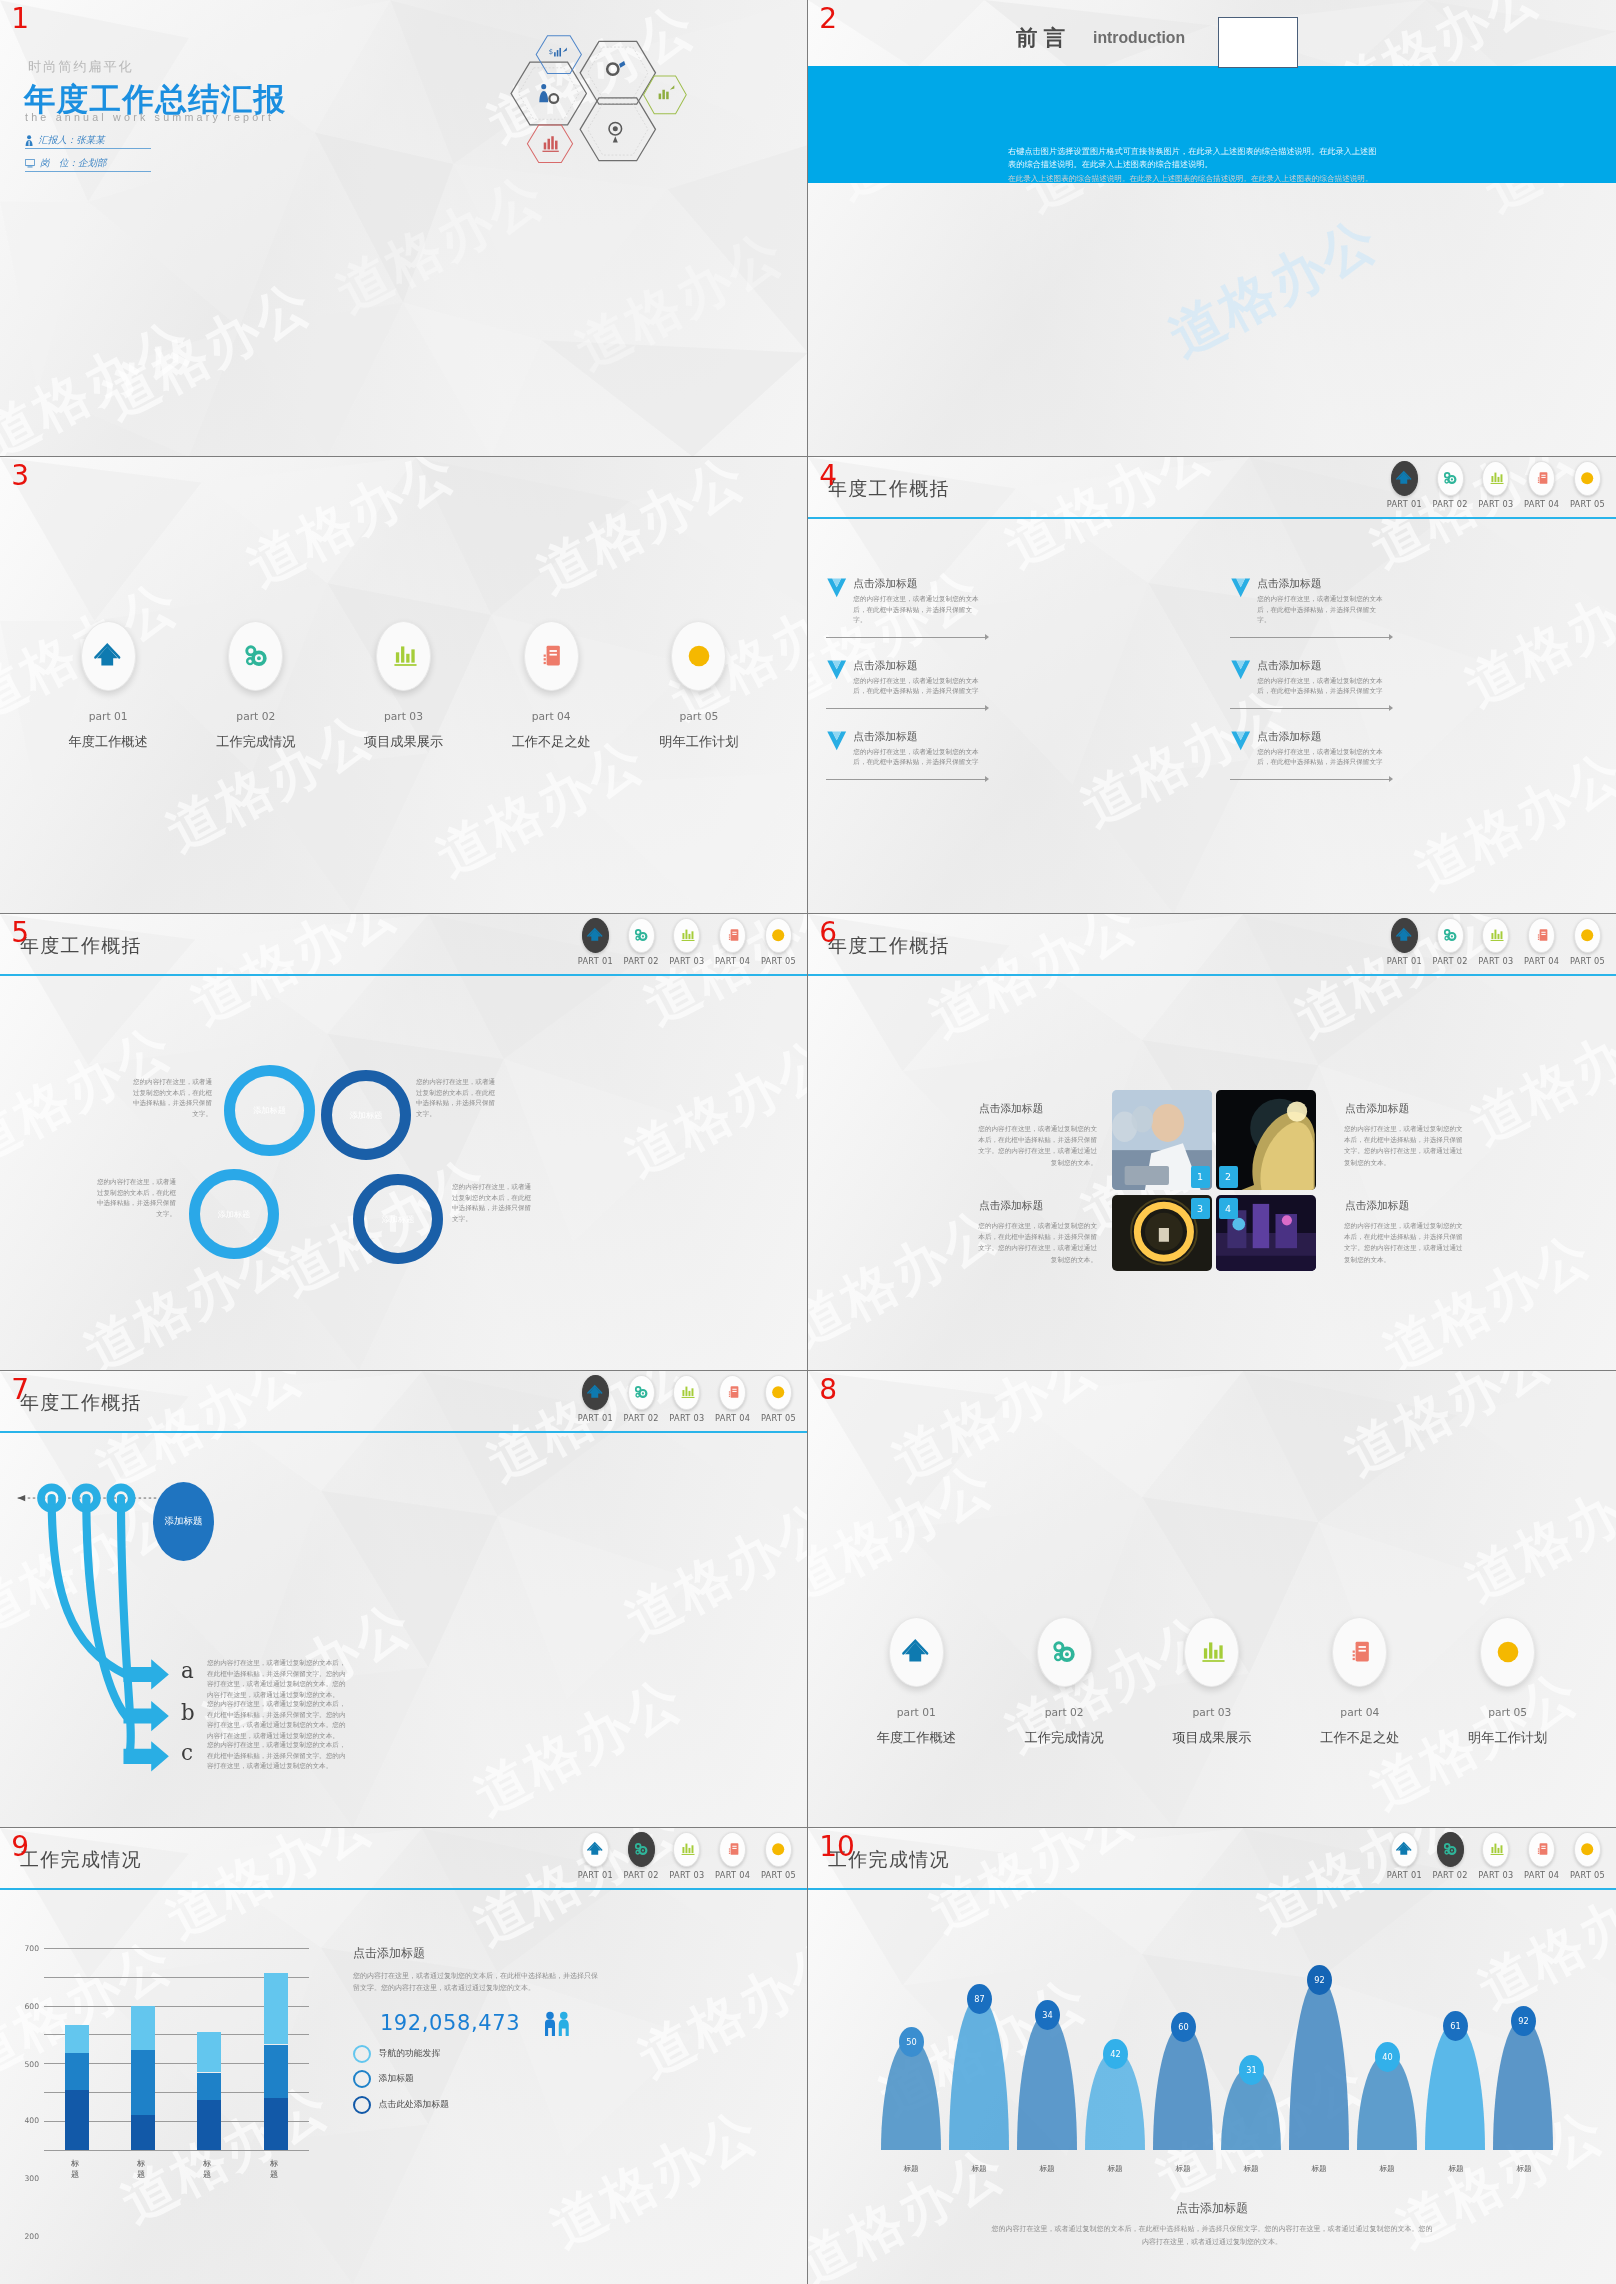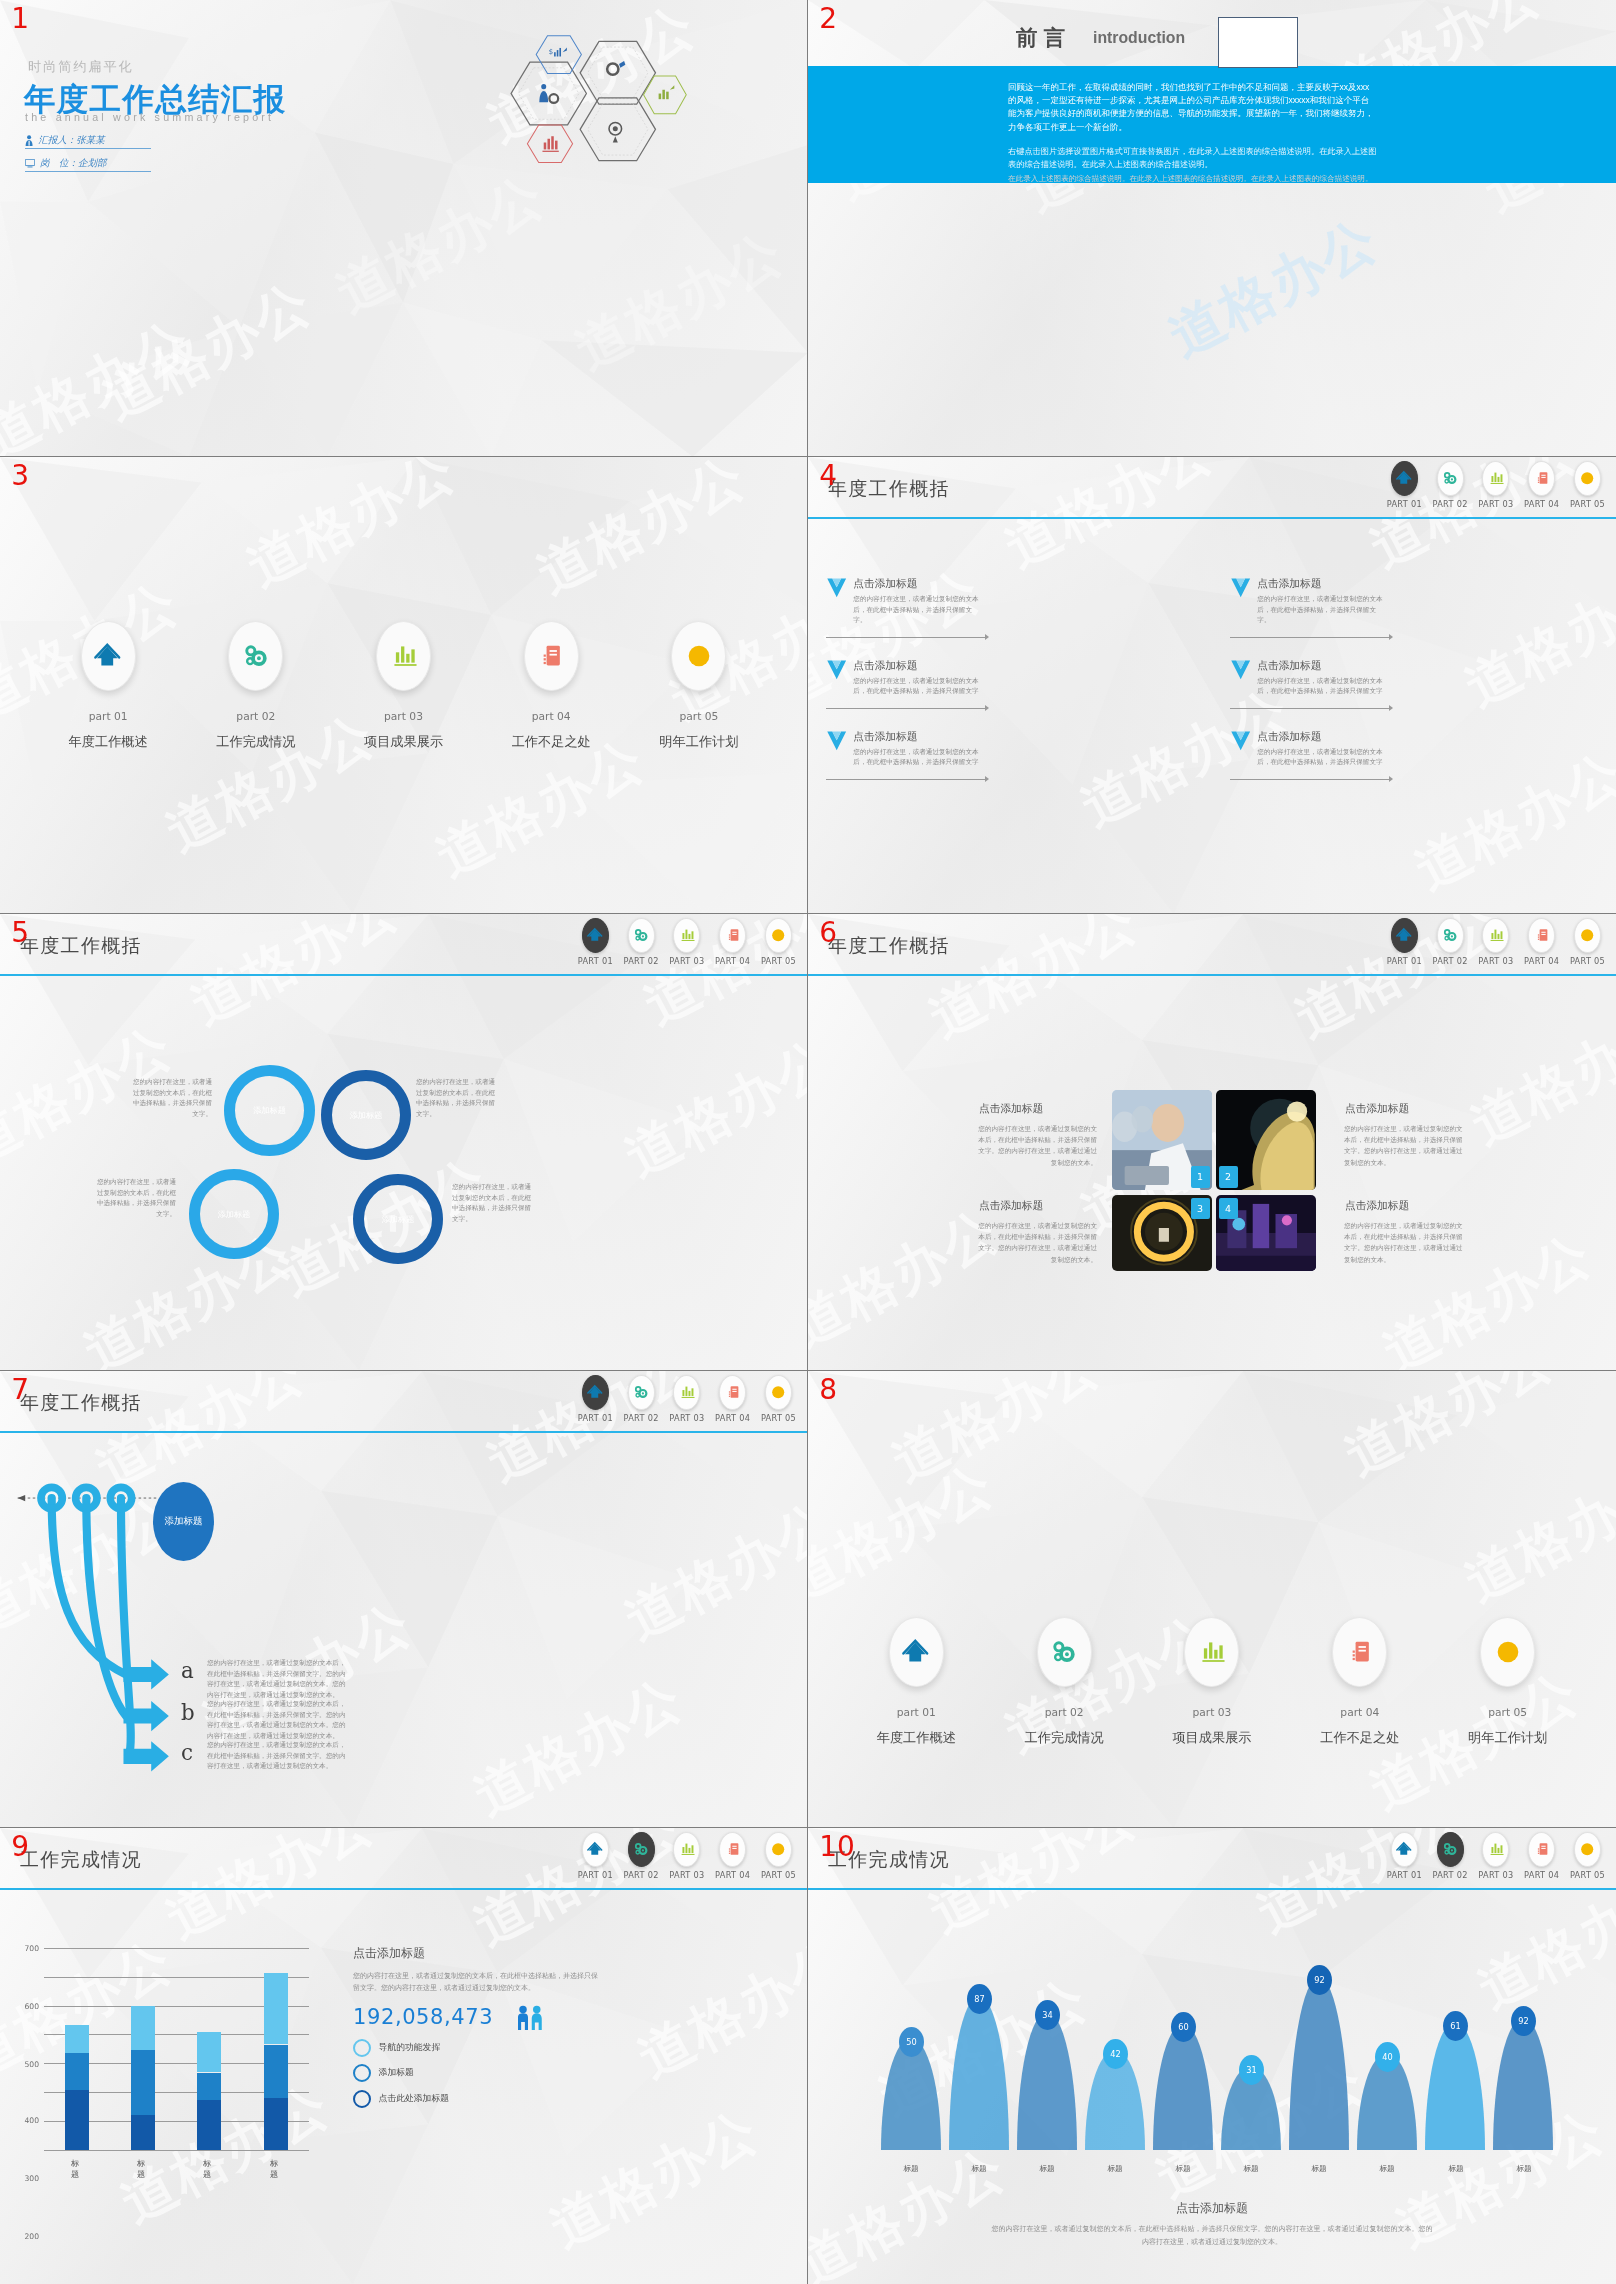--- a/index.html
+++ b/index.html
@@ -86,21 +86,21 @@
   
   .chart{position:absolute;left:44px;top:120px;width:265px;height:221px;}
   .ytick{position:absolute;right:100%;transform:translateY(-50%);padding-right:5px;font-size:7.6px;color:#6f6f6f;font-family:"DejaVu Sans",sans-serif;}
   .gl{position:absolute;left:0;width:100%;height:0.6px;background:#9b9b9b;}
   .bar{position:absolute;bottom:0;width:24px;}
   .seg{position:absolute;left:0;width:100%;}
   .xlab{position:absolute;top:100%;margin-top:7.6px;transform:translateX(-50%);font-size:8.2px;color:#555;}
   .s9r{position:absolute;left:353px;top:117px;width:246px;}
   .s9h{font-size:12px;color:#555;margin-bottom:7.6px;}
   .s9b{font-size:7px;line-height:1.8;color:#8d8d8d;}
-  .s9big{font-size:21px;color:#1a7fd4;letter-spacing:0.6px;font-family:"DejaVu Sans",sans-serif;margin-top:10px;display:flex;align-items:center;gap:23px;}
+  .s9big{font-size:21px;color:#1a7fd4;letter-spacing:0.6px;font-family:"DejaVu Sans",sans-serif;margin-top:16px;display:flex;align-items:center;gap:23px;justify-content:center;}
   .s9leg{margin-top:8.8px;display:flex;flex-direction:column;gap:7.6px;}
   .s9li{display:flex;align-items:center;gap:7.6px;font-size:8.8px;color:#4a4a4a;}
   .ring{width:14px;height:14px;border-radius:50%;border:2.5px solid #29aee4;}
 
   
   .hills{position:absolute;left:25px;top:95px;width:756px;height:265px;}
   .hill{position:absolute;bottom:38px;border-radius:50% 50% 0 0 / 100% 100% 0 0;}
   .stem{position:absolute;width:1.3px;background:#7c7c7c;}
   .bub{position:absolute;border-radius:50%;display:flex;align-items:center;justify-content:center;
        color:#fff;font-size:8.2px;font-family:"DejaVu Sans",sans-serif;}
@@ -239,21 +239,20 @@
       <span style="left:208px;top:107px;color:rgba(255,255,255,.45)">道格办公</span>
       <span style="left:668px;top:107px;color:rgba(255,255,255,.45)">道格办公</span>
       <span style="left:353px;top:252px;color:rgba(200,230,250,.55)">道格办公</span>
     </div>
     <div class="num">2</div>
 
     <div class="s2-blue"></div>
     <div class="s2-t1">前言</div>
     <div class="s2-t2">introduction</div>
     <div class="s2-box"></div>
-    <div class="s2-p">回顾这一年的工作，在取得成绩的同时，我们也找到了工作中的不足和问题，主要反映于xx及xxx的风格，一定型还有待进一步探索，尤其是网上的公司产品库充分体现我们xxxxx和我们这个平台能为客户提供良好的商机和便捷方便的信息、导航的功能发挥。展望新的一年，我们将继续努力，力争各项工作更上一个新台阶。</div>
     <div class="s2-p2">右键点击图片选择设置图片格式可直接替换图片，在此录入上述图表的综合描述说明。在此录入上述图表的综合描述说明。在此录入上述图表的综合描述说明。</div>
     <div class="s2-p3">在此录入上述图表的综合描述说明。在此录入上述图表的综合描述说明。在此录入上述图表的综合描述说明。</div>
   </div>
 
   <div class="slide">
     <div class="poly">
       <svg width="808" height="457" viewBox="0 0 1283 725">
         <polygon points="0,0 320,40 150,260" fill="#ededed"></polygon>
         <polygon points="320,40 660,0 520,200" fill="#f5f5f5"></polygon>
         <polygon points="660,0 1000,70 780,250" fill="#e9e9e9"></polygon>

